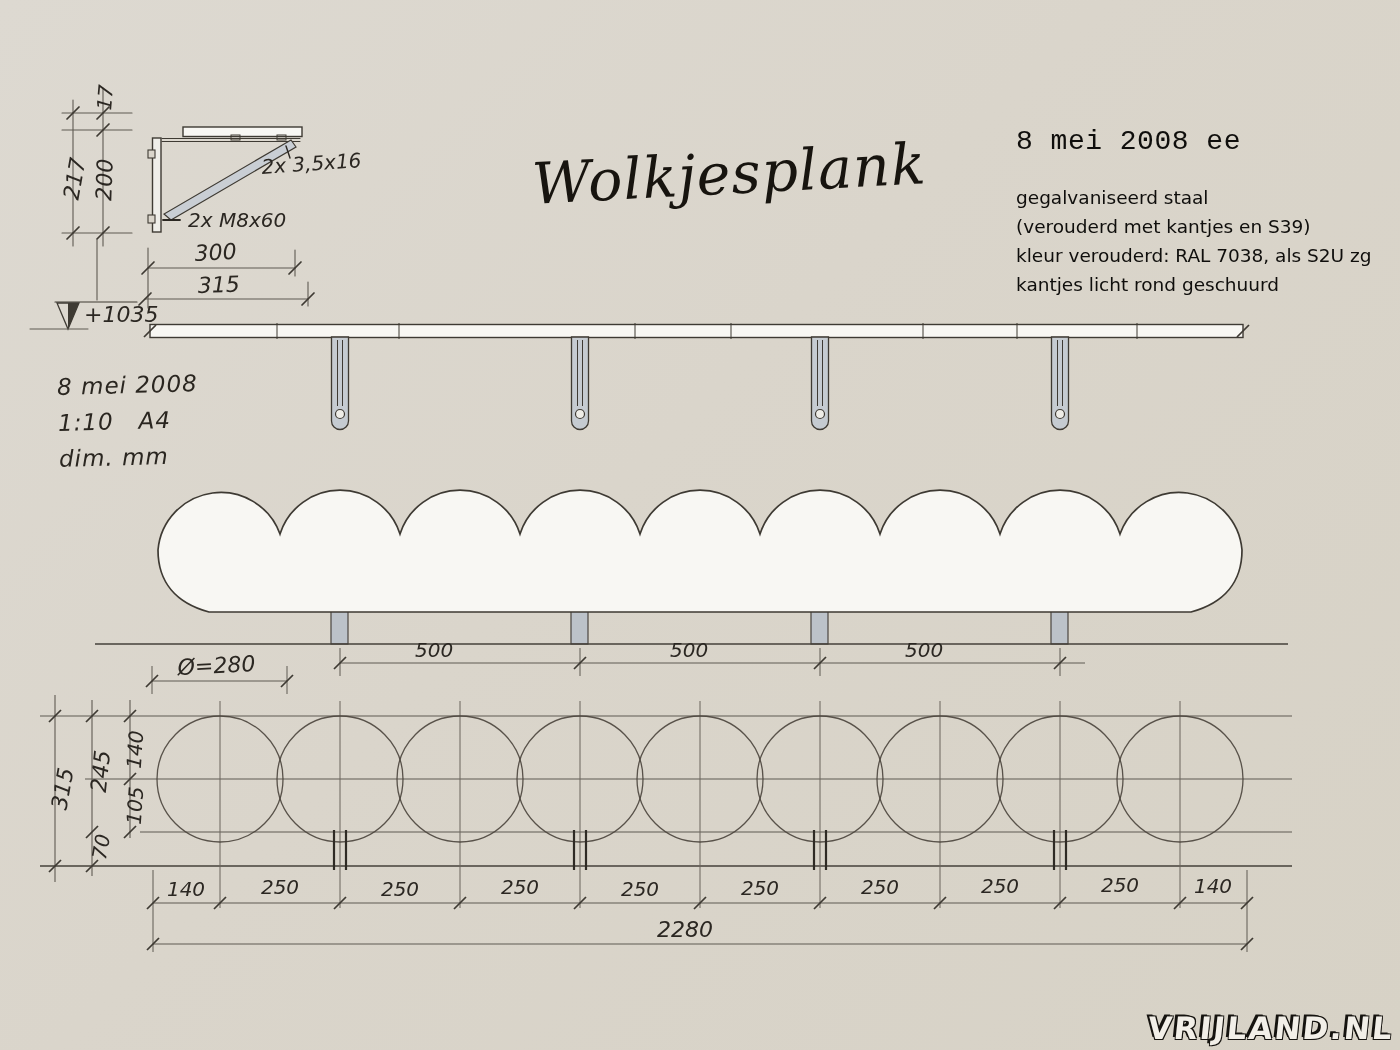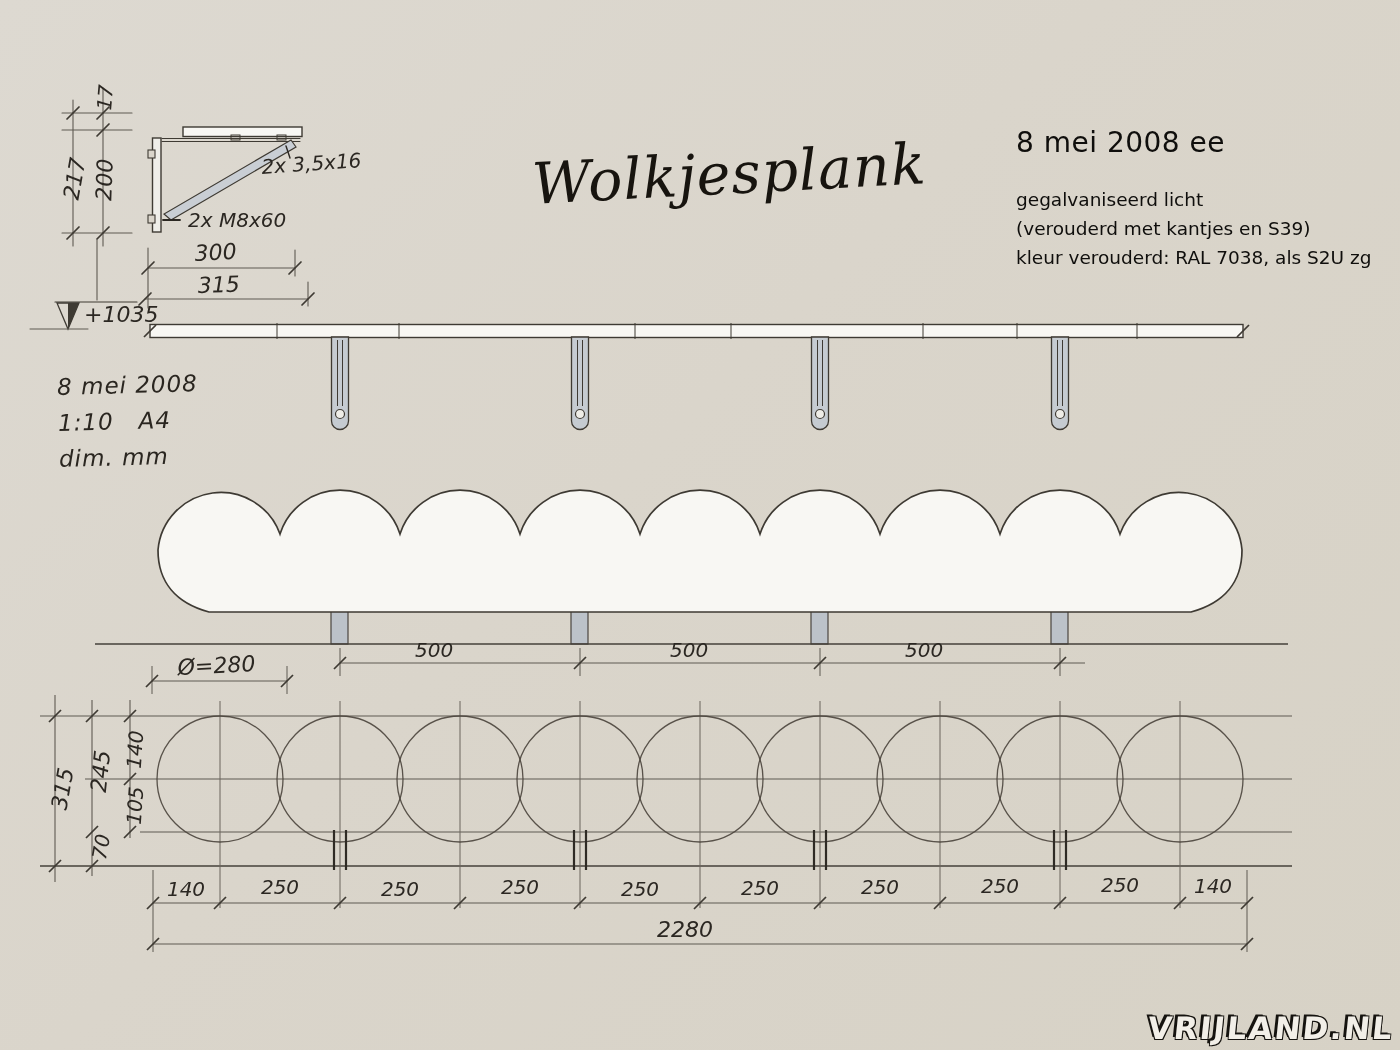--- a/index.html
+++ b/index.html
@@ -14,21 +14,21 @@
   .hand{font-family:"DejaVu Sans",sans-serif;font-style:italic;fill:#2b2722;}
   .dim20{font-size:20px;}
   .dim22{font-size:22px;}
   #title{
     position:absolute;left:532px;top:142px;width:340px;
     font-family:"DejaVu Serif",serif;font-style:italic;font-weight:500;
     font-size:57px;color:#17140f;transform:rotate(-3deg);letter-spacing:1px;
     white-space:nowrap;
   }
   #material-notes{position:absolute;left:1016px;top:126px;width:360px;color:#0f0e0c;}
-  #material-notes .head{font-size:28px;margin:0 0 26px 0;letter-spacing:.5px;}
+  #material-notes .head{font-size:28px;margin:0 0 26px 0;letter-spacing:.5px;font-family:Liberation Mono, monospace;}
   #material-notes .body p{font-size:18.5px;line-height:29px;margin:0;}
   #sheet-notes{
     position:absolute;left:58px;top:366px;width:220px;
     font-style:italic;font-size:23px;line-height:36px;color:#2a2620;
     transform:rotate(-1.5deg);letter-spacing:1px;white-space:pre;
   }
   #watermark{
     position:absolute;right:6px;bottom:4px;
     font-family:"DejaVu Sans",sans-serif;font-weight:bold;
     font-size:31px;letter-spacing:2px;color:#f2efe8;
@@ -302,23 +302,24 @@
       <text class="hand dim22" text-anchor="middle" x="685" y="937">2280</text>
     </g>
   </g>
 </svg>
 
 <div id="title">Wolkjesplank</div>
 
 <div id="material-notes">
   <p class="head">8 mei 2008 ee</p>
   <div class="body">
-    <p>gegalvaniseerd licht</p>
+    <p>gegalvaniseerd staal</p>
     <p>(verouderd met kantjes en S39)</p>
     <p>kleur verouderd: RAL 7038, als S2U zg</p>
+    <p>kantjes licht rond geschuurd</p>
   </div>
 </div>
 
 <div id="sheet-notes"><div>8 mei 2008</div><div>1:10   A4</div><div>dim. mm</div></div>
 
 <div id="watermark">VRIJLAND.NL</div>
 
 </div>
 
 </body></html>

